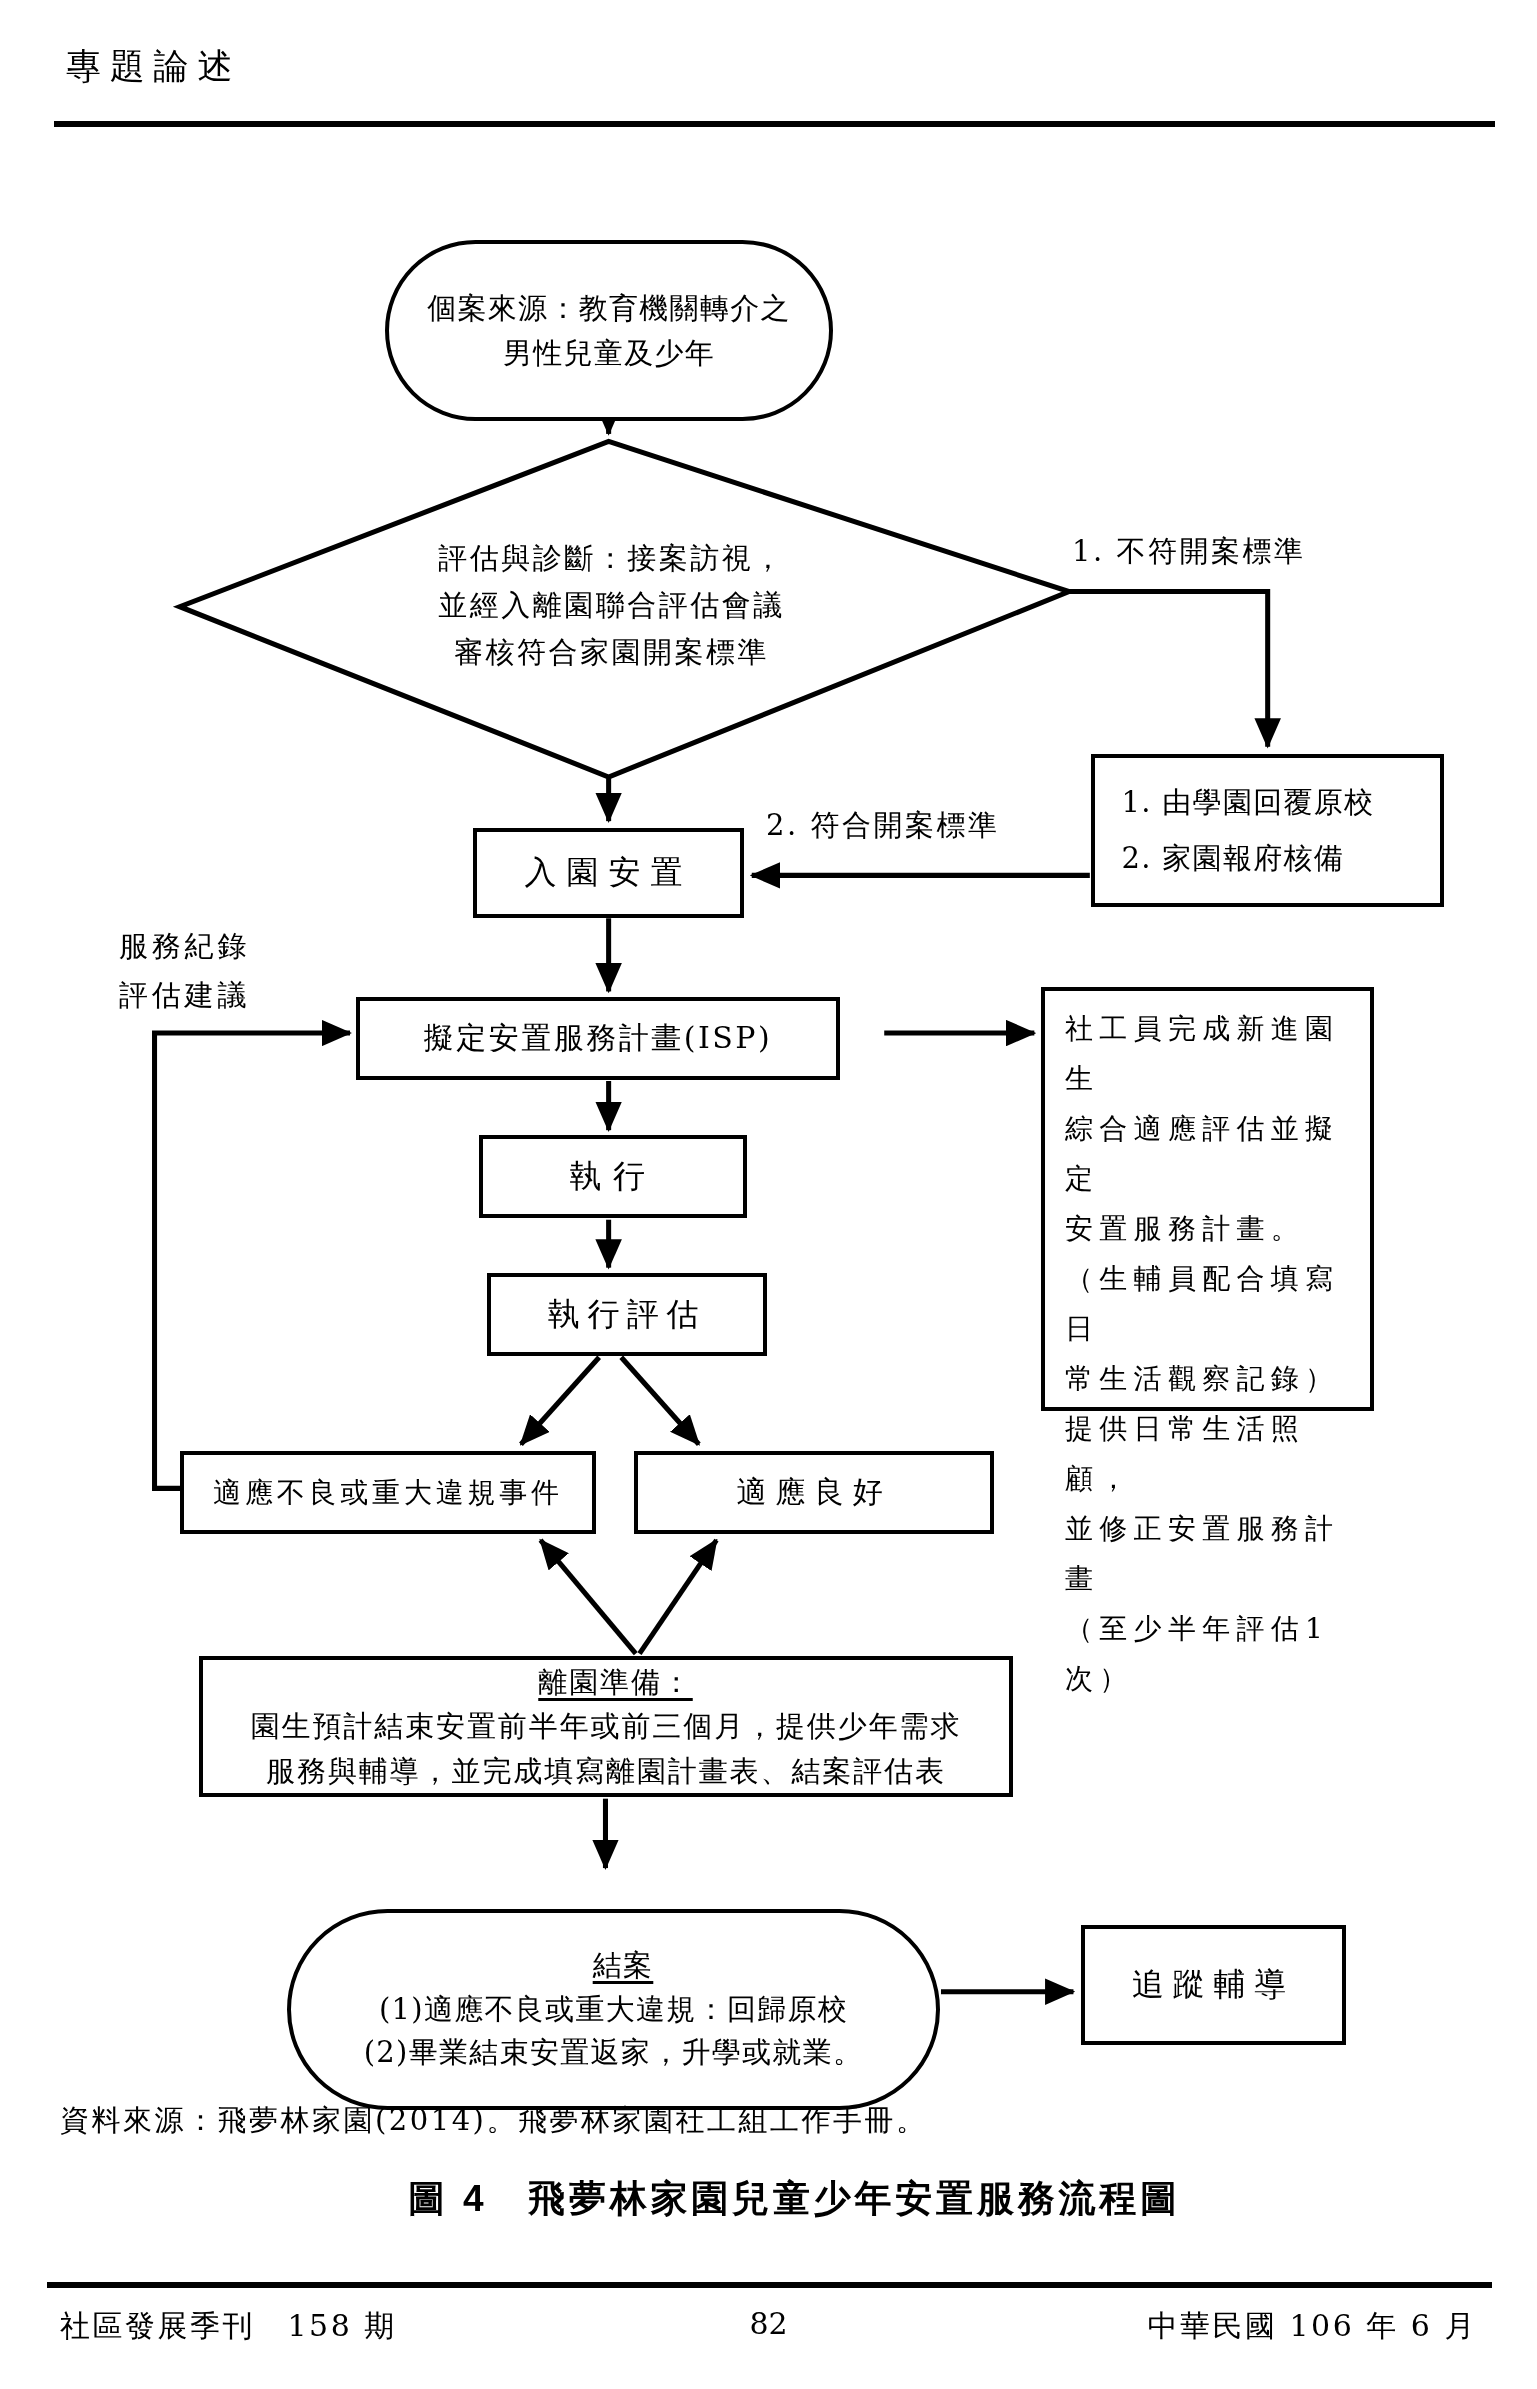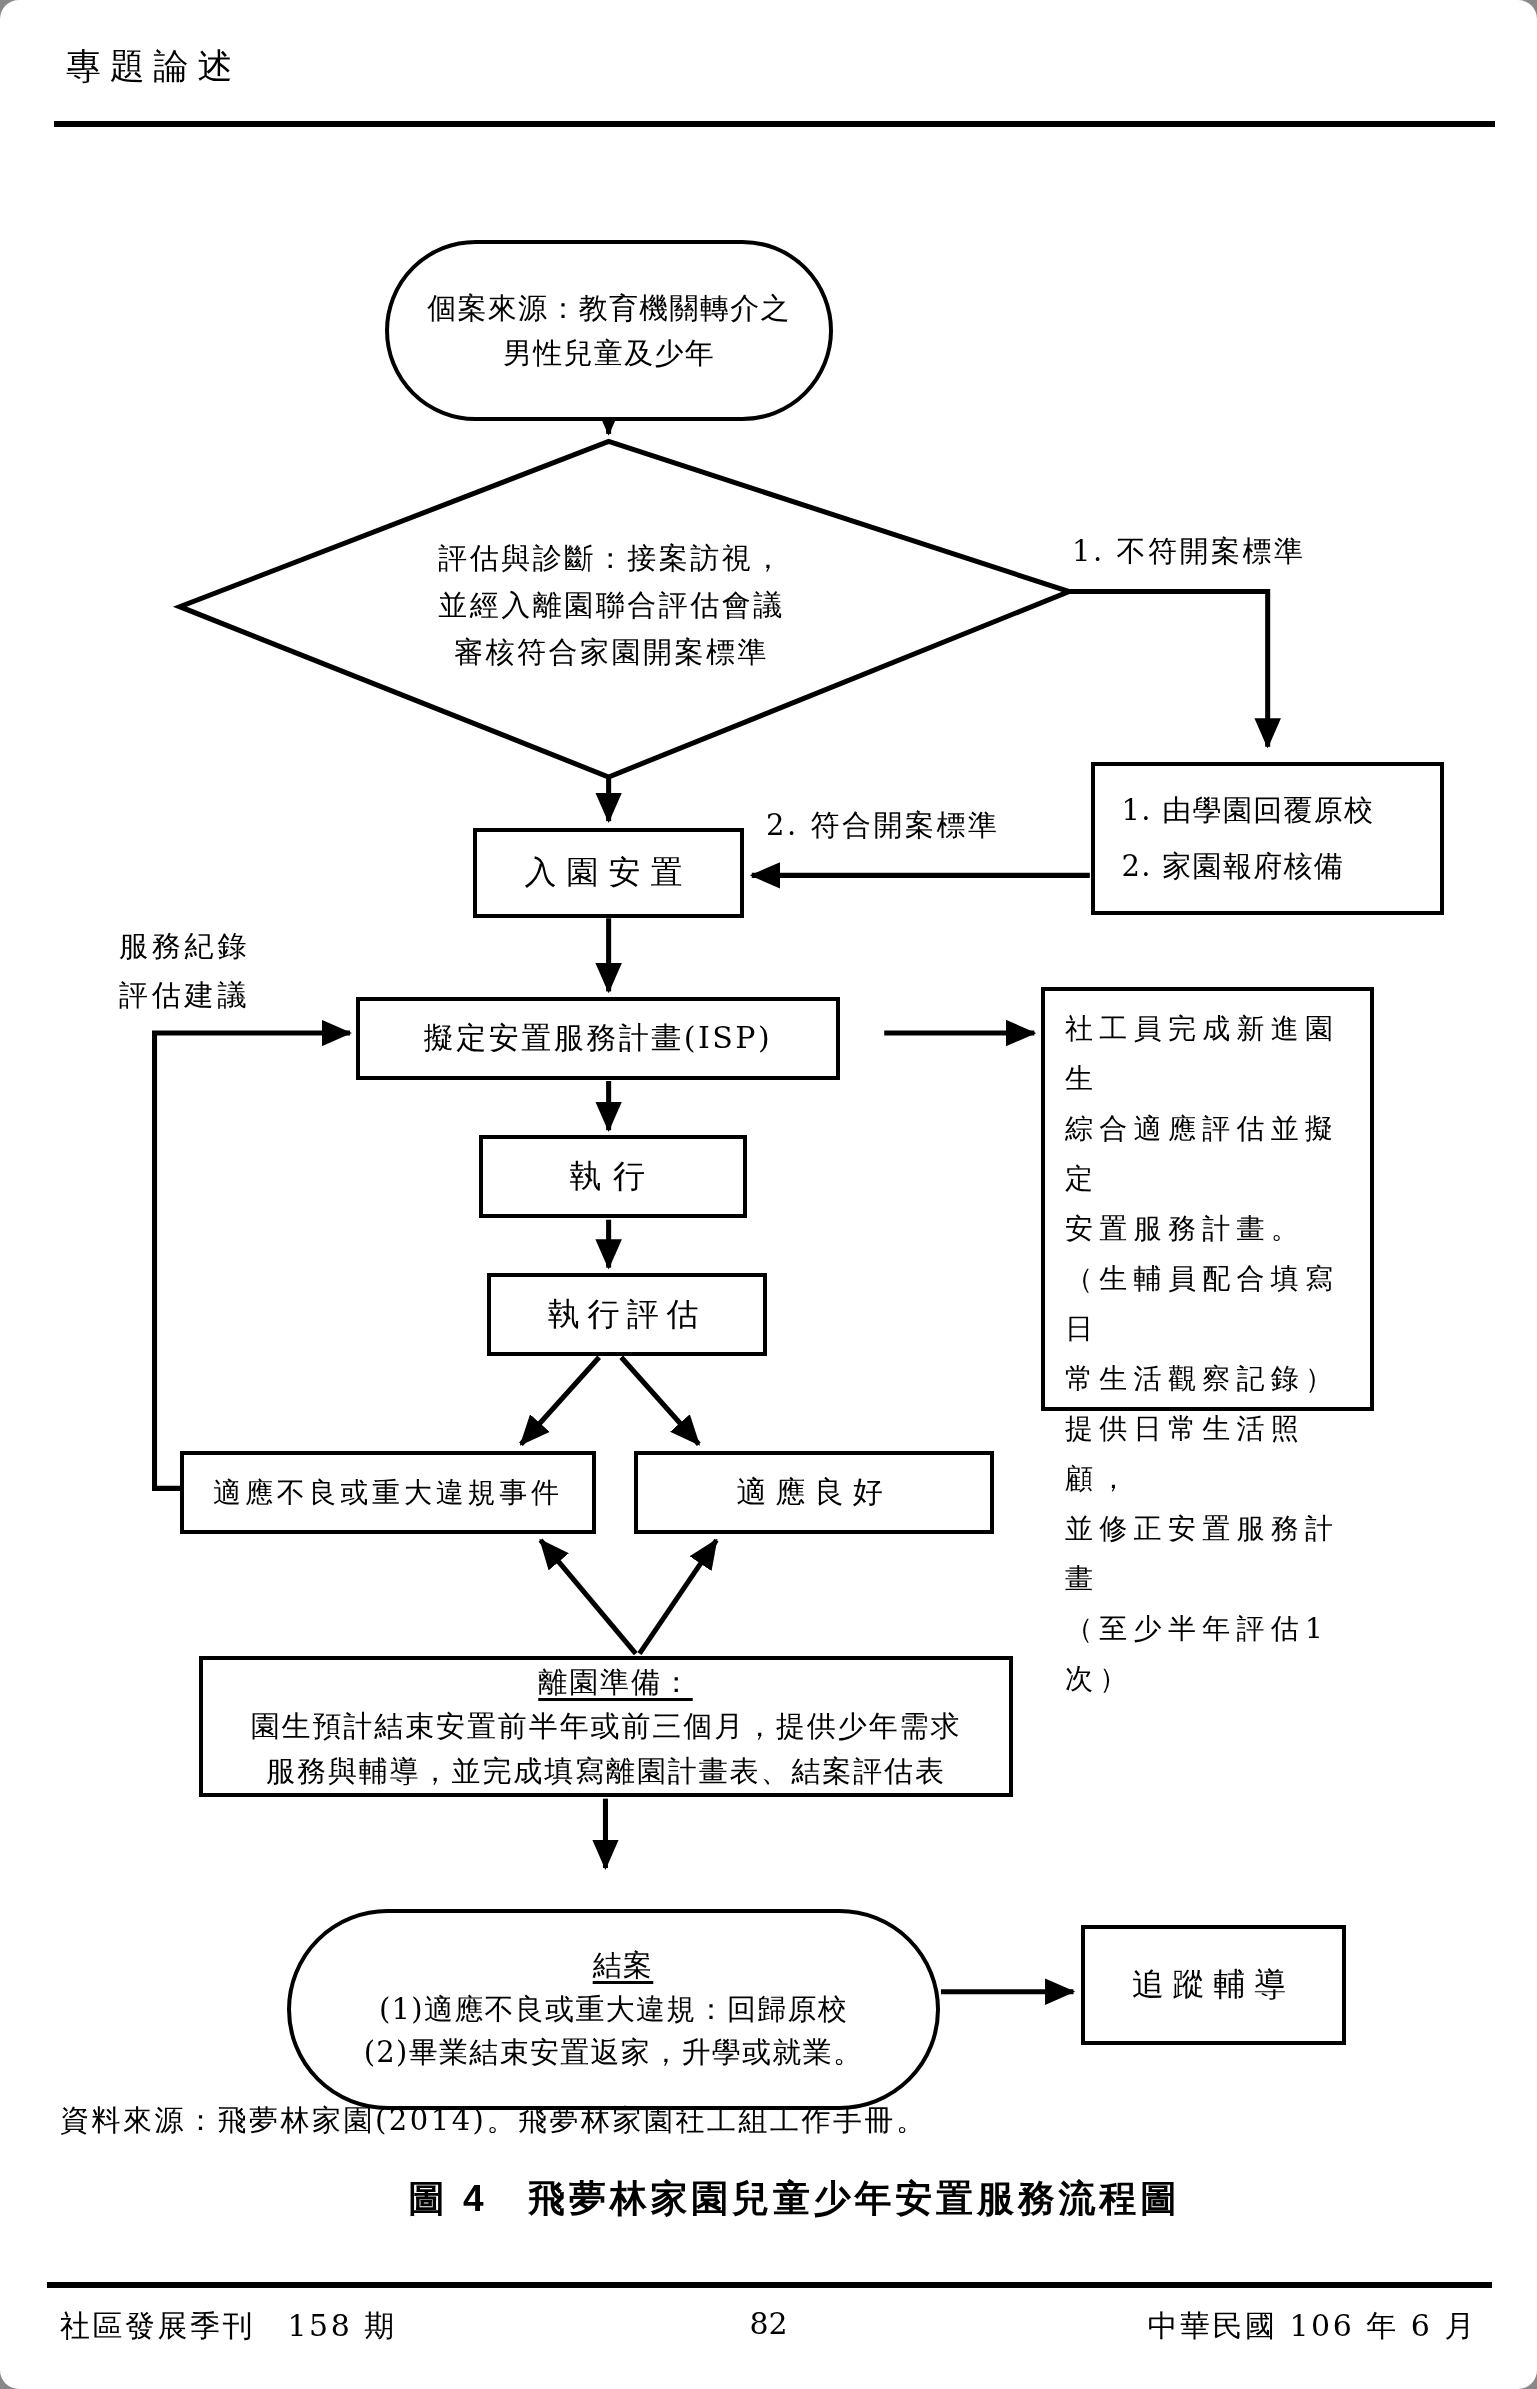--- a/index.html
+++ b/index.html
@@ -1,17 +1,17 @@
 <!DOCTYPE html>
 <html style="font-size:10px"><head>
 <meta charset="utf-8">
 <style>
   html,body{margin:0;padding:0;background:#888;}
   .page{position:relative;width:1537px;height:2389px;background:#ffffff;
-        font-family:"DejaVu Serif","Liberation Serif",serif;color:#000;overflow:hidden;border-radius:19px;}
+        font-family:"DejaVu Serif","Liberation Serif",serif;color:#000;overflow:hidden;}
   .abs{position:absolute;}
   .bx{position:absolute;border:4.4px solid #000;box-sizing:border-box;background:#fff;
       display:flex;flex-direction:column;align-items:center;justify-content:center;
       text-align:center;line-height:1.55;}
   .term{border-radius:95px;margin-top:32px;}
   .lbl{position:absolute;white-space:nowrap;}
   .u{text-decoration:underline;text-decoration-thickness:3.2px;text-underline-offset:6.3px;padding-left:19px;}
   svg.wires{position:absolute;left:0;top:0;width:1537px;height:2389px;}
   svg.wires line, svg.wires polyline, svg.wires polygon.shape{
       stroke:#000;stroke-width:8;fill:none;}
@@ -57,21 +57,21 @@
 
   <div class="abs" style="left:353px;top:535px;width:517px;text-align:center;font-size:29px;line-height:1.62;letter-spacing:2.5px;">
     <div>評估與診斷：接案訪視，</div>
     <div>並經入離園聯合評估會議</div>
     <div>審核符合家園開案標準</div>
   </div>
 
   <div class="lbl" style="left:1072px;top:532px;font-size:29px;letter-spacing:2.5px;">1. 不符開案標準</div>
   <div class="lbl" style="left:766px;top:806px;font-size:29px;letter-spacing:2.5px;">2. 符合開案標準</div>
 
-  <div class="bx leftlist" style="left:1091px;top:754px;width:353px;height:153px;font-size:29px;line-height:1.9;padding-left:26.5px;letter-spacing:1.3px;margin-top:8px;">
+  <div class="bx leftlist" style="left:1091px;top:754px;width:353px;height:153px;font-size:29px;line-height:1.9;padding-left:26.5px;letter-spacing:1.3px;">
     <div>1. 由學園回覆原校</div>
     <div>2. 家園報府核備</div>
   </div>
 
   <div class="bx" style="left:473px;top:828px;width:271px;height:90px;font-size:32px;letter-spacing:10px;">
     <div>入園安置</div>
   </div>
 
   <div class="abs" style="left:119px;top:922px;font-size:29px;line-height:1.7;letter-spacing:3.8px;">
     <div>服務紀錄</div>

